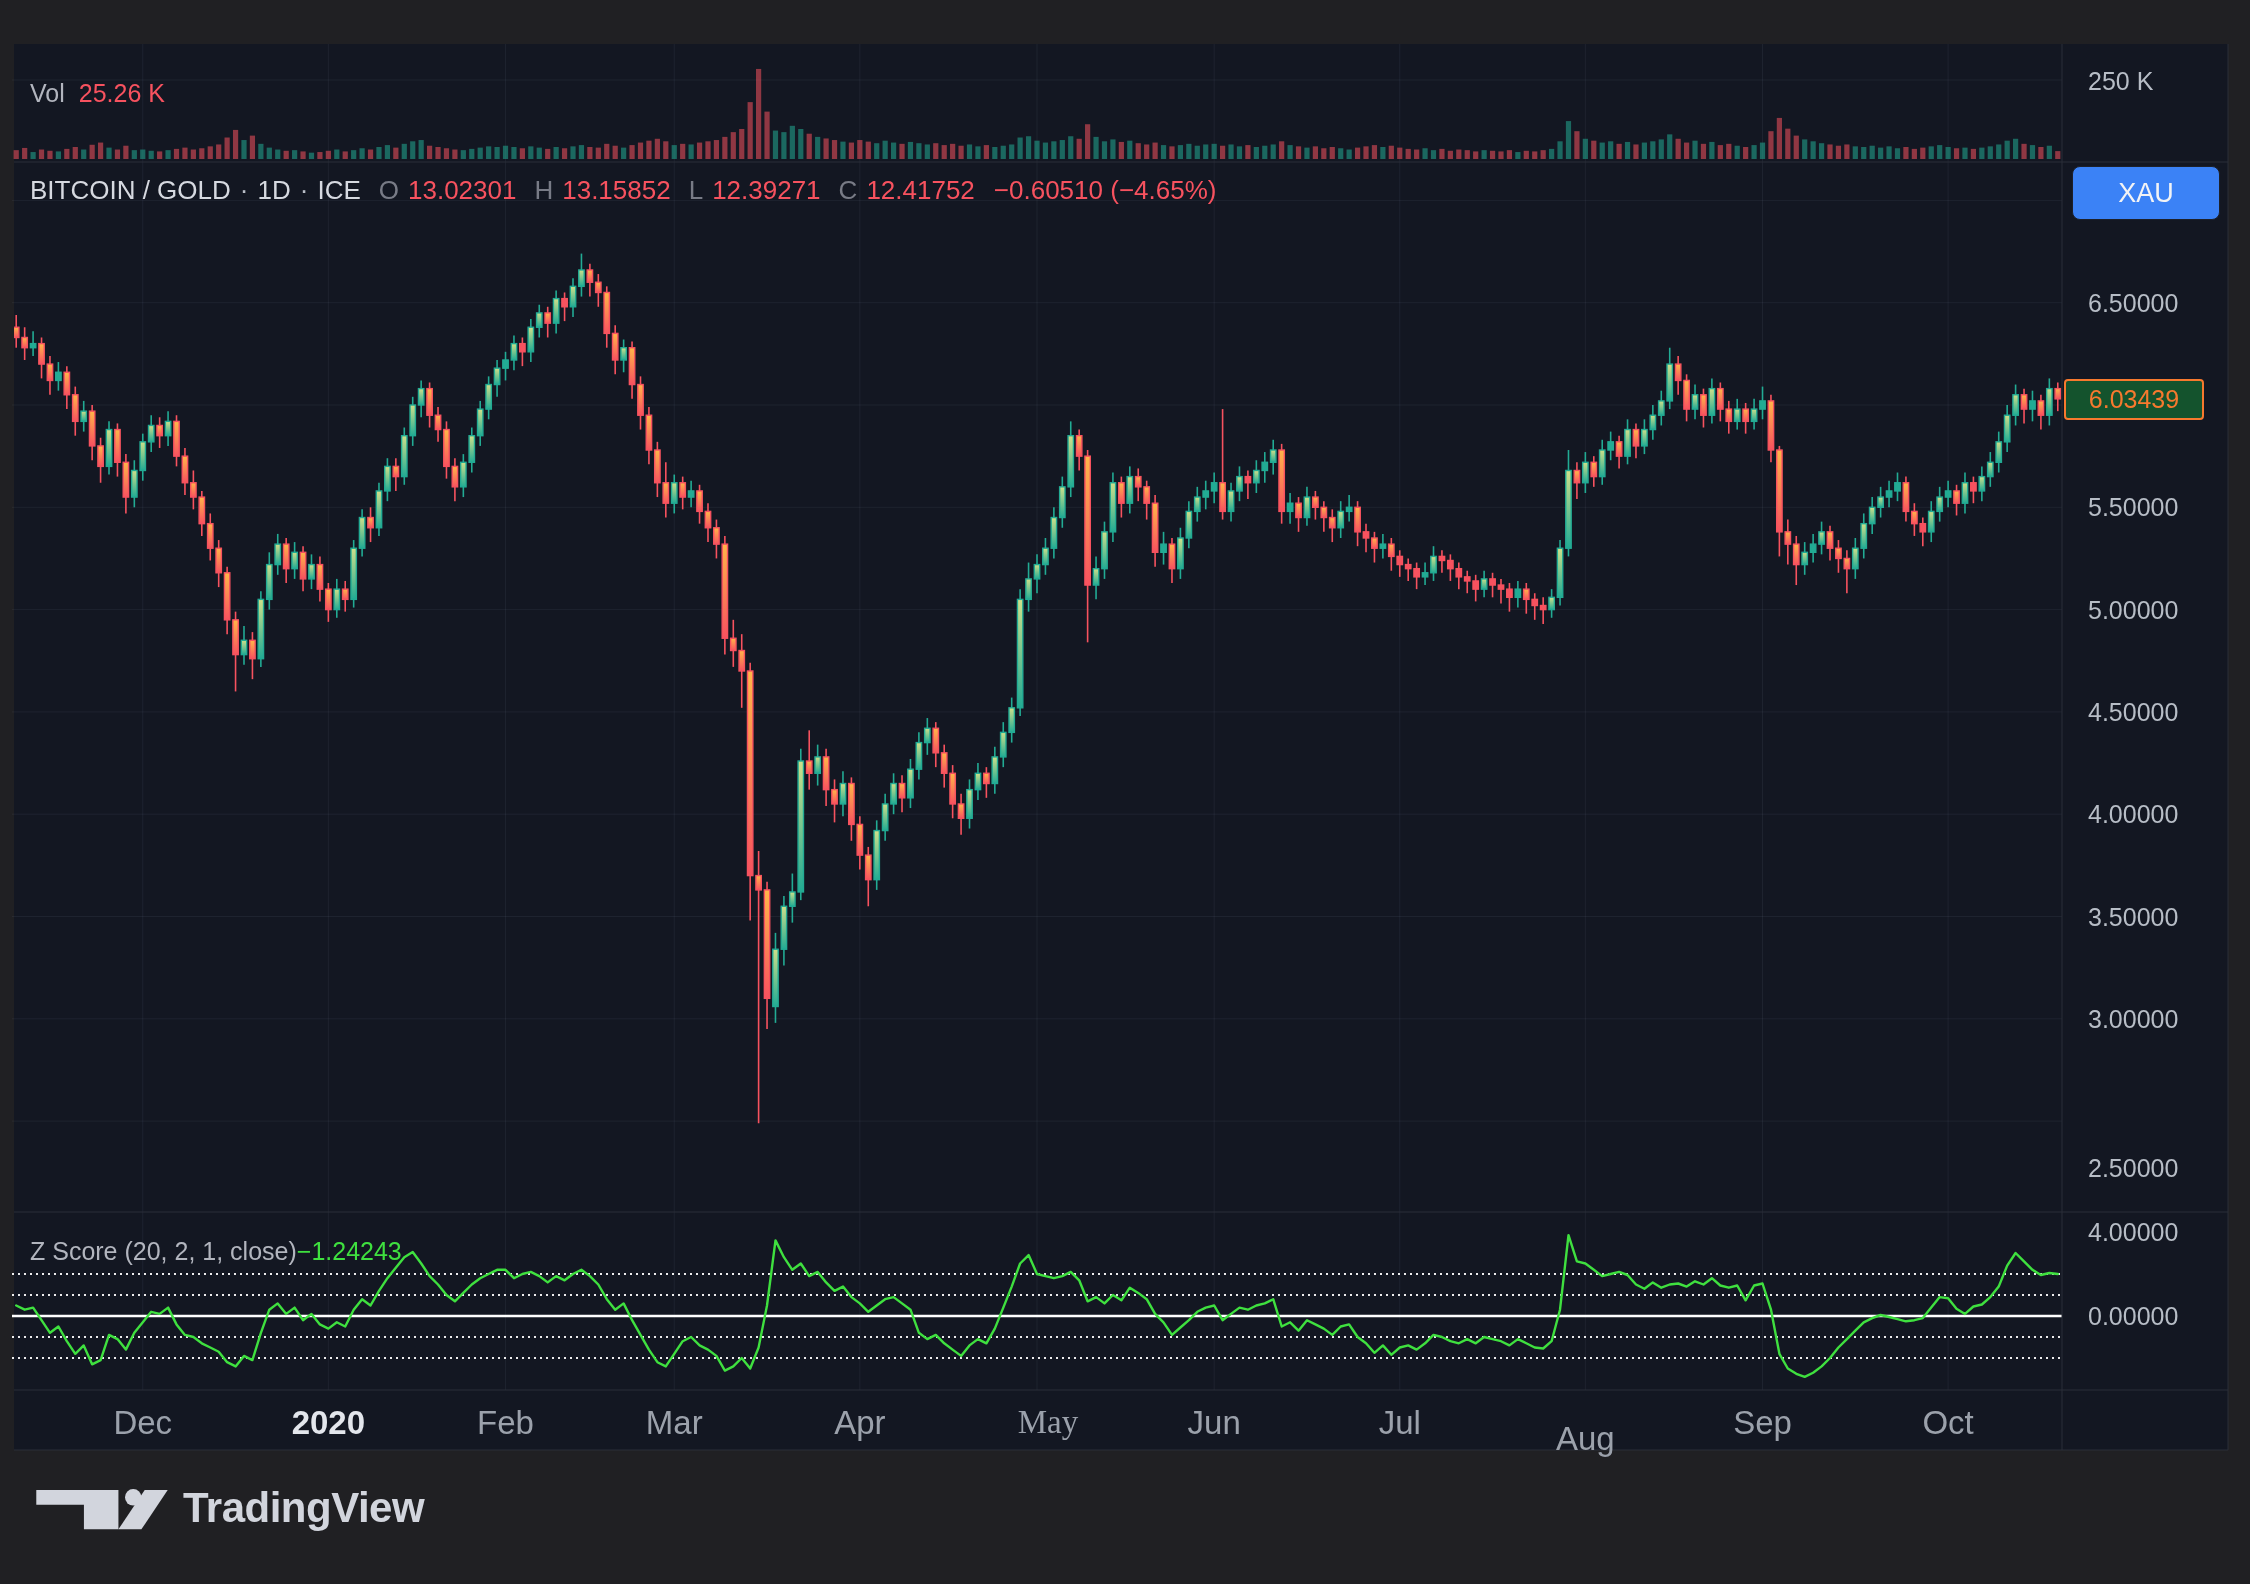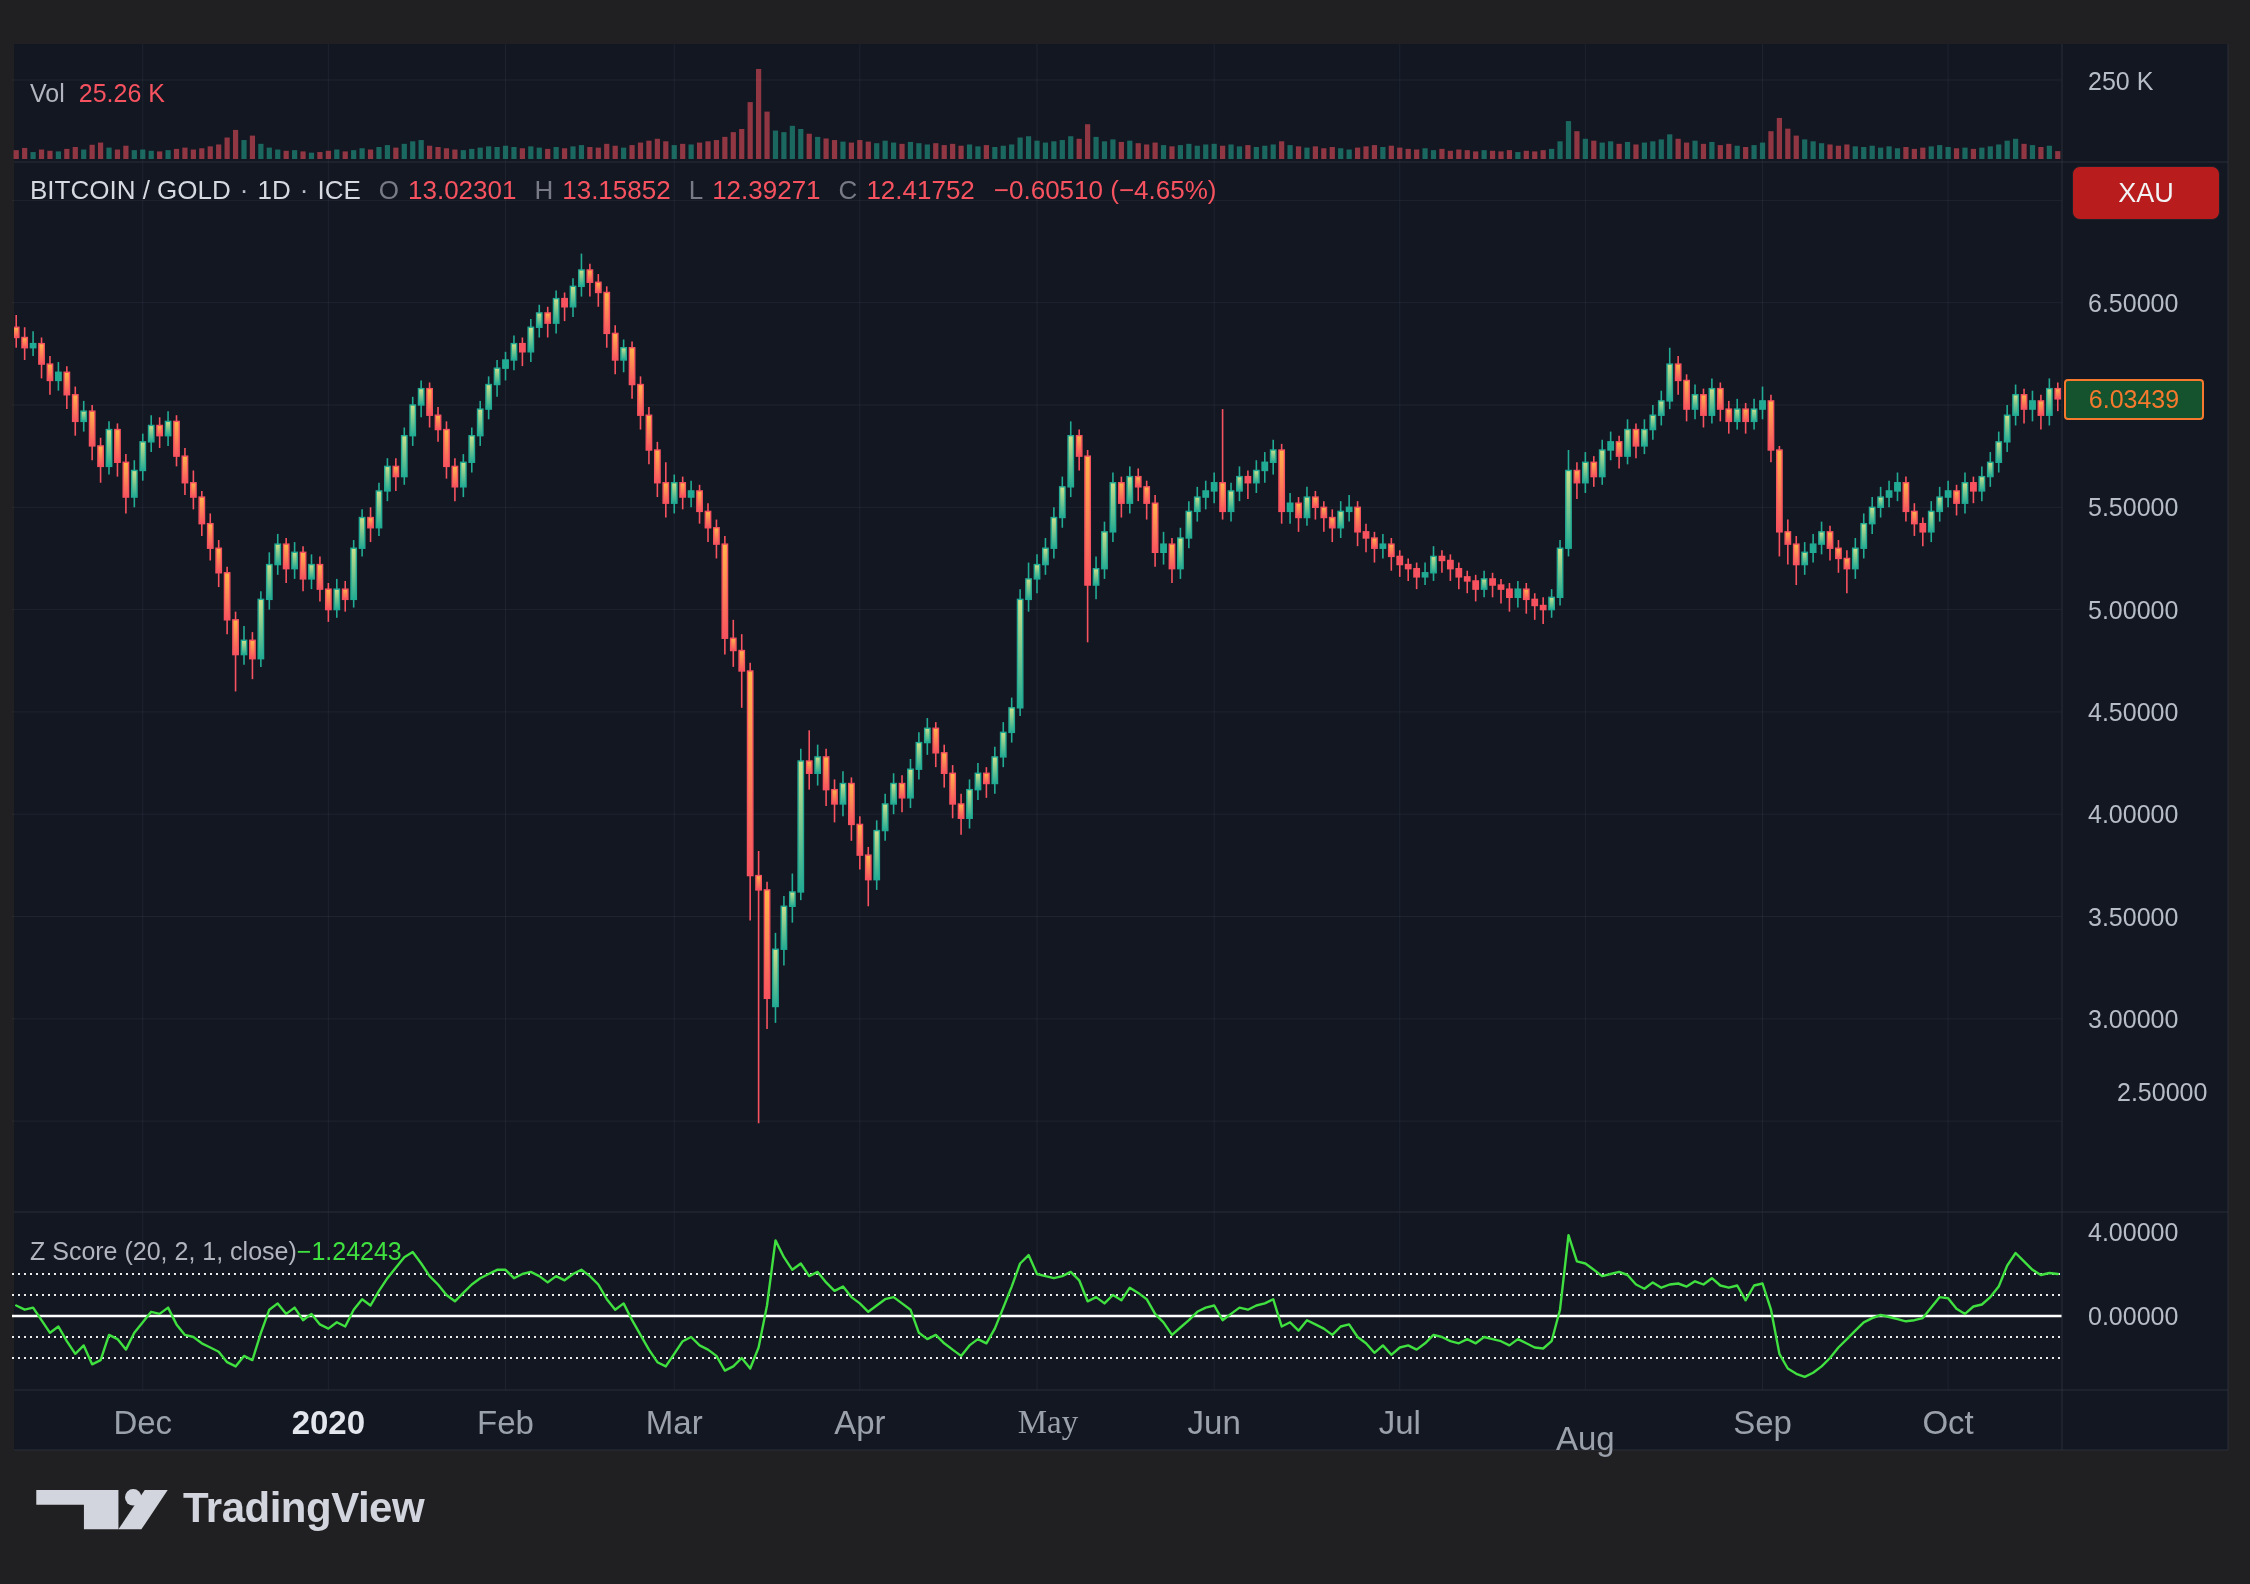--- a/index.html
+++ b/index.html
@@ -16,21 +16,21 @@
   .main-legend{left:30px;top:175px;font-size:26px;gap:9px;}
   .sym{color:#d6d9e0;}
   .dim{color:#b9bec7;}
   .ohlc-l{color:#787b86;margin-left:9px;}
   .ohlc-v{color:#f7525f;}
   .chg{color:#f7525f;margin-left:10px;}
   .z-legend{left:30px;top:1237px;font-size:25px;gap:0;}
   .z-label{color:#b2b5be;}
   .z-value{color:#3fe03f;}
   .axis-tick{left:2088px;font-size:25px;color:#b7bdc6;}
-  .xau-btn{left:2072px;top:166px;width:146px;height:52px;background:#b91c1c;border:1px solid #1d2029;
+  .xau-btn{left:2072px;top:166px;width:146px;height:52px;background:#3b82f6;border:1px solid #1d2029;
            border-radius:8px;color:#f2f3f5;font-size:27px;display:flex;align-items:center;justify-content:center;cursor:pointer;}
   .last-price{left:2064px;top:379px;width:136px;height:37px;border:2px solid #f7792e;border-radius:4px;
               background:#14532d;color:#f7792e;font-size:25px;display:flex;align-items:center;justify-content:center;}
   .month{top:1404px;font-size:33px;color:#9ba1ab;transform:translateX(-50%);}
   .month.bold{color:#e3e6ec;font-weight:bold;}
   .brand{left:36px;top:1484px;display:flex;align-items:center;gap:15px;}
   .brand-text{font-size:42px;font-weight:bold;color:#d2d5dd;letter-spacing:-0.5px;}
 </style>
 </head>
 <body>
@@ -862,21 +862,21 @@
   <div class="ovl axis-tick" style="top:67px;">250 K</div>
   <div class="ovl xau-btn">XAU</div>
 
   <div class="ovl axis-tick" style="top: 288.7px;">6.50000</div>
   <div class="ovl axis-tick" style="top: 493.3px;">5.50000</div>
   <div class="ovl axis-tick" style="top: 595.6px;">5.00000</div>
   <div class="ovl axis-tick" style="top: 697.9px;">4.50000</div>
   <div class="ovl axis-tick" style="top: 800.2px;">4.00000</div>
   <div class="ovl axis-tick" style="top: 902.5px;">3.50000</div>
   <div class="ovl axis-tick" style="top: 1004.8px;">3.00000</div>
-  <div class="ovl axis-tick" style="top: 1078px; margin-left: 29px;">2.50000</div>
+  <div class="ovl axis-tick" style="top: 1154px;">2.50000</div>
 
   <div class="ovl last-price" style="top: 379.464px;">6.03439</div>
 
   <div class="ovl axis-tick" style="top: 1218px;">4.00000</div>
   <div class="ovl axis-tick" style="top: 1302px;">0.00000</div>
 
   <div class="ovl month" style="left: 142.761px;">Dec</div>
   <div class="ovl month bold" style="left: 328.358px;">2020</div>
   <div class="ovl month" style="left: 505.519px;">Feb</div>
   <div class="ovl month" style="left: 674.243px;">Mar</div>

